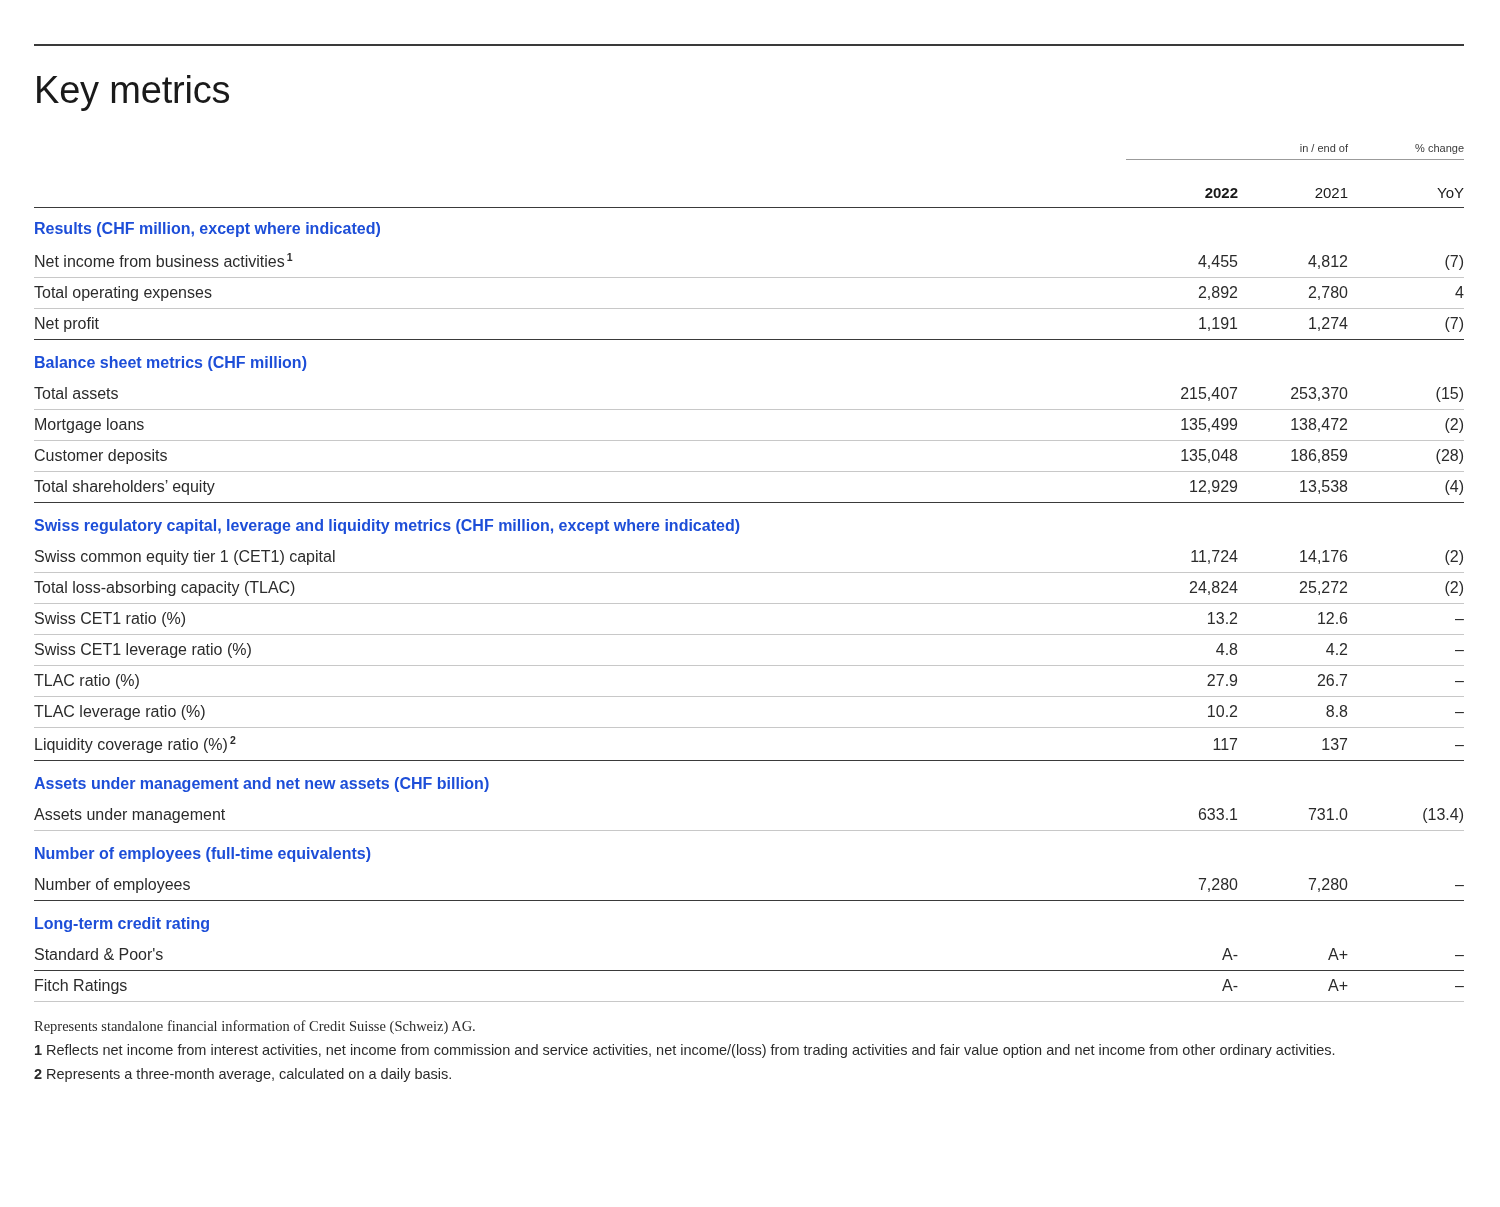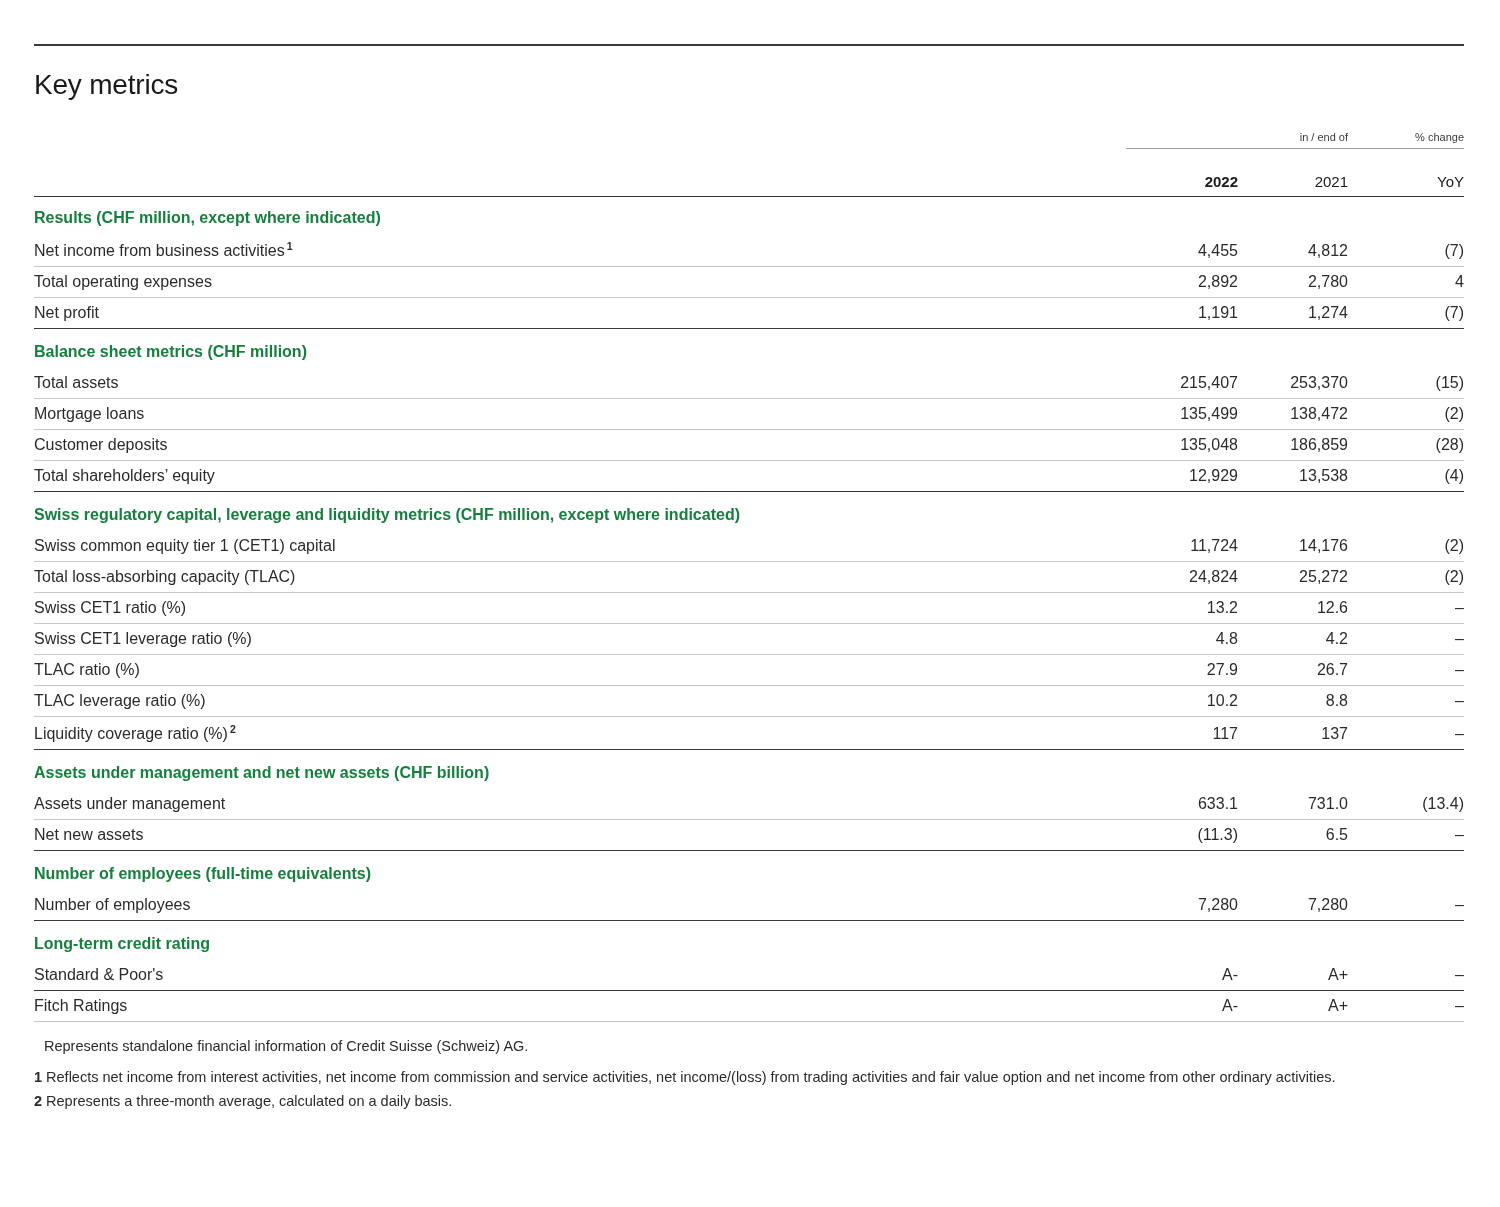--- a/index.html
+++ b/index.html
@@ -20,21 +20,21 @@
     height: 1207px;
     box-sizing: border-box;
     padding: 0 34px;
   }
   .top-rule {
     margin-top: 44px;
     border-top: 2px solid #3a3a3a;
     width: 1430px;
   }
   .page-title {
-    font-size: 28px;
+    font-size: 38px;
     font-weight: 400;
     letter-spacing: -0.2px;
     color: #1a1a1a;
     margin: 24px 0 0 0;
     line-height: 1.1;
   }
 
   table.metrics {
     width: 1430px;
     border-collapse: collapse;
@@ -71,21 +71,21 @@
   }
   .hdr-years td.yr-2022 { font-weight: bold; }
   .hdr-years td.line-under,
   .hdr-years td.lbl {
     border-bottom: 1.6px solid #3a3a3a;
   }
 
   tr.section-head td {
     font-size: 16px;
     font-weight: bold;
-    color: #15803d;
+    color: #1d4ed8;
     padding: 14px 0 7px 0;
   }
   tr.section-head.first td { padding-top: 12px; }
 
   tr.data td {
     font-size: 16px;
     color: #2b2b2b;
     padding: 6px 0 6px 0;
     border-bottom: 1px solid #c8c8c8;
   }
@@ -113,21 +113,22 @@
   .footnotes .fn {
     margin-top: 3px;
     padding-left: 17px;
     text-indent: -17px;
   }
   .footnotes .fn .marker {
     font-weight: bold;
     padding-right: 4px;
   }
   .footnotes .intro {
-    margin: 10px;
+    margin: 0;
+    font-family: Liberation Serif, serif;
   }
 </style>
 </head>
 <body>
 
 <div class="page">
 
   <div class="top-rule"></div>
 
   <h1 class="page-title">Key metrics</h1>
@@ -246,26 +247,20 @@
         </tr>
         <tr class="section-head">
           <td colspan="4">Assets under management and net new assets (CHF billion)</td>
         </tr>
         <tr class="data">
           <td class="lbl"><span>Assets under management</span></td>
           <td class="num">633.1</td>
           <td class="num">731.0</td>
           <td class="num">(13.4)</td>
         </tr>
-        <tr class="data last">
-          <td class="lbl"><span>Net new assets</span></td>
-          <td class="num">(11.3)</td>
-          <td class="num">6.5</td>
-          <td class="num">–</td>
-        </tr>
         <tr class="section-head">
           <td colspan="4">Number of employees (full-time equivalents)</td>
         </tr>
         <tr class="data last">
           <td class="lbl"><span>Number of employees</span></td>
           <td class="num">7,280</td>
           <td class="num">7,280</td>
           <td class="num">–</td>
         </tr>
         <tr class="section-head">

